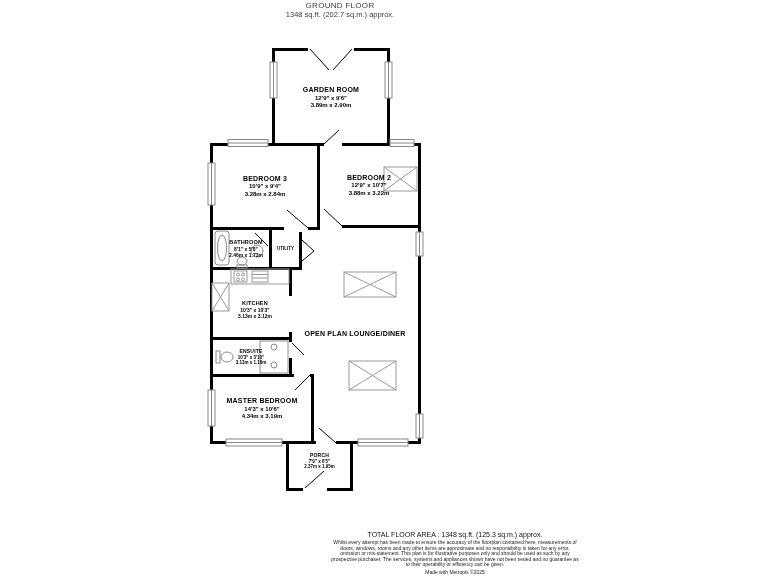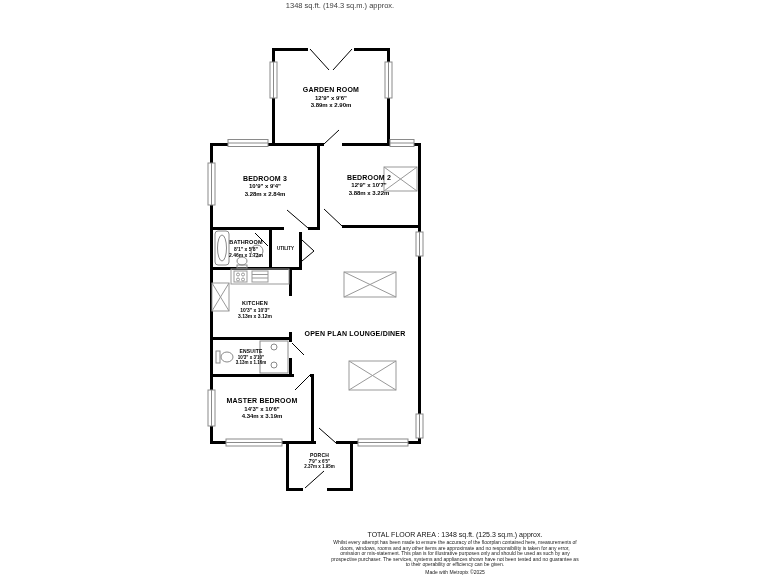--- a/index.html
+++ b/index.html
@@ -18,21 +18,22 @@
   #footer{left:330px;top:531px;width:250px;text-align:center;}
   #footer .fa{font-size:7px;color:#111;margin-bottom:2px;}
   #footer .fd{font-size:5px;line-height:5.6px;color:#222;}
   #footer .fc{font-size:5px;color:#222;margin-top:1px;}
   svg{position:absolute;left:0;top:0;pointer-events:none;}
 </style>
 </head>
 <body>
 
 <div id="title" class="abs">
-  <div class="t2">1348 sq.ft. (194.3 sq.m.) approx.</div>
+  <div class="t1">GROUND FLOOR</div>
+  <div class="t2">1348 sq.ft. (202.7 sq.m.) approx.</div>
 </div>
 
 <div class="room" style="left:289px;top:225px;width:132px;height:219px;">
   <div class="label">
     <div class="rname">OPEN PLAN LOUNGE/DINER</div>
   </div>
 </div>
 
 <div class="room" style="left:272px;top:48px;width:118px;height:100px;">
   <div class="label">

